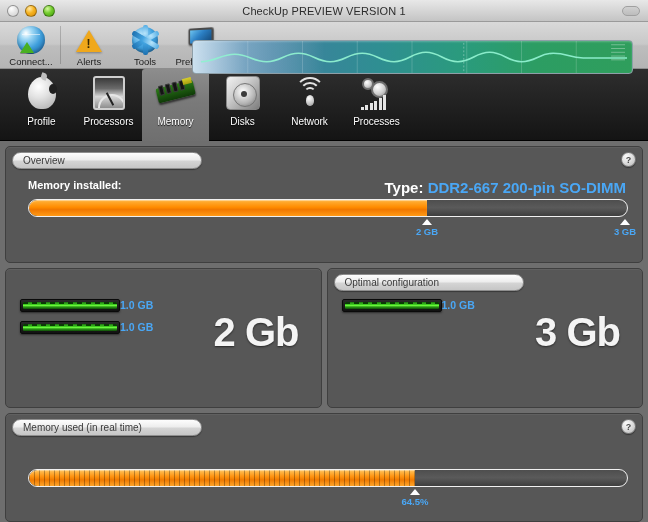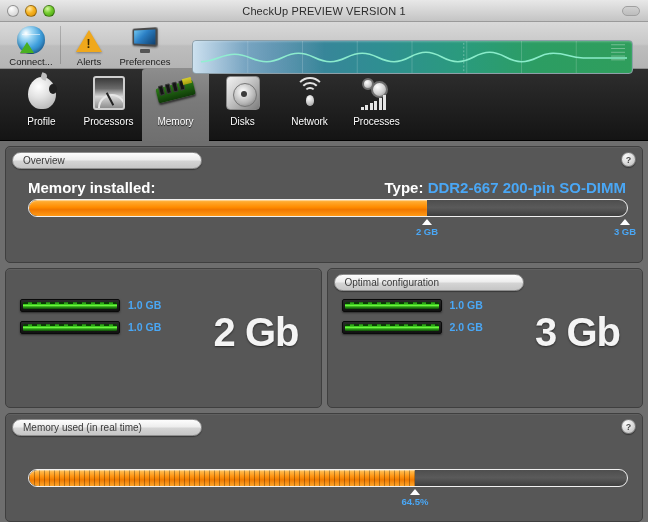--- a/index.html
+++ b/index.html
@@ -368,21 +368,21 @@
     display: flex; align-items: center; justify-content: center;
     font-size: 9px; font-weight: bold; color: #4a4a4a;
     box-shadow: 0 1px 1px rgba(0,0,0,0.4);
     cursor: default;
   }
 
   
   #panel-overview { height: 120px; }
   .mem-installed-label {
     position: absolute; left: 22px; top: 32px;
-    font-size: 15px; font-weight: bold; color: #ffffff;
+    font-size: 11px; font-weight: bold; color: #ffffff;
   }
   .mem-type {
     position: absolute; right: 16px; top: 32px;
     font-size: 15px; font-weight: bold; color: #ffffff;
   }
   .mem-type b { color: #ffffff; }
   .mem-type span { color: #4aa7f5; }
 
   .bar-track {
     position: absolute; left: 22px; top: 52px;
@@ -411,21 +411,21 @@
   .marker .mlabel {
     font-size: 9.5px; font-weight: bold; color: #4aa7f5;
     margin-top: 1px; white-space: nowrap;
   }
 
   
   .cfg-row { display: flex; gap: 5px; height: 145px; }
   .cfg-panel { flex: 1 1 0; position: relative; }
   .ram-list { position: absolute; left: 14px; top: 30px; }
   .ram-line {
-    display: flex; align-items: center; gap: 8px;
+    display: flex; align-items: center; gap: 0;
     margin-bottom: 9px;
   }
   .ram-stick {
     width: 100px; height: 13px;
     border-radius: 2px;
     background: linear-gradient(to bottom, #2a2a2a 0%, #111 100%);
     border: 1px solid #0a0a0a;
     position: relative;
     box-shadow: 0 1px 2px rgba(0,0,0,0.5);
     padding: 2px;
@@ -499,20 +499,30 @@
 
     <div class="tb-sep"></div>
 
     <div class="tool-item">
       <div class="tool-ico">
         <div class="ico-warn"></div>
       </div>
       <div class="tool-label">Alerts</div>
     </div>
 
+    <div class="tool-item">
+      <div class="tool-ico">
+        <div class="ico-gear">
+            <span class="tooth t1"></span>
+            <span class="tooth t2"></span>
+            <span class="tooth t3"></span>
+          </div>
+      </div>
+      <div class="tool-label">Tools</div>
+    </div>
 
     <div class="tool-item">
       <div class="tool-ico">
         <div class="ico-mon">
             <div class="screen"></div>
             <div class="stand"></div>
           </div>
       </div>
       <div class="tool-label">Preferences</div>
     </div>
@@ -674,26 +684,20 @@
       <div class="panel cfg-panel">
         <div class="panel-head">Optimal configuration</div>
 
         <div class="ram-list">
           <div class="ram-line">
             <div class="ram-stick">
                 <div class="strip"></div>
               </div>
             <div class="ram-size">1.0 GB</div>
           </div>
-          <div class="ram-line">
-            <div class="ram-stick">
-                <div class="strip"></div>
-              </div>
-            <div class="ram-size">2.0 GB</div>
-          </div>
         </div>
 
         <div class="big-total">3 Gb</div>
       </div>
     </div>
 
     <div class="panel" id="panel-used">
       <div class="panel-head">Memory used (in real time)</div>
       <div class="help-btn">?</div>
 

